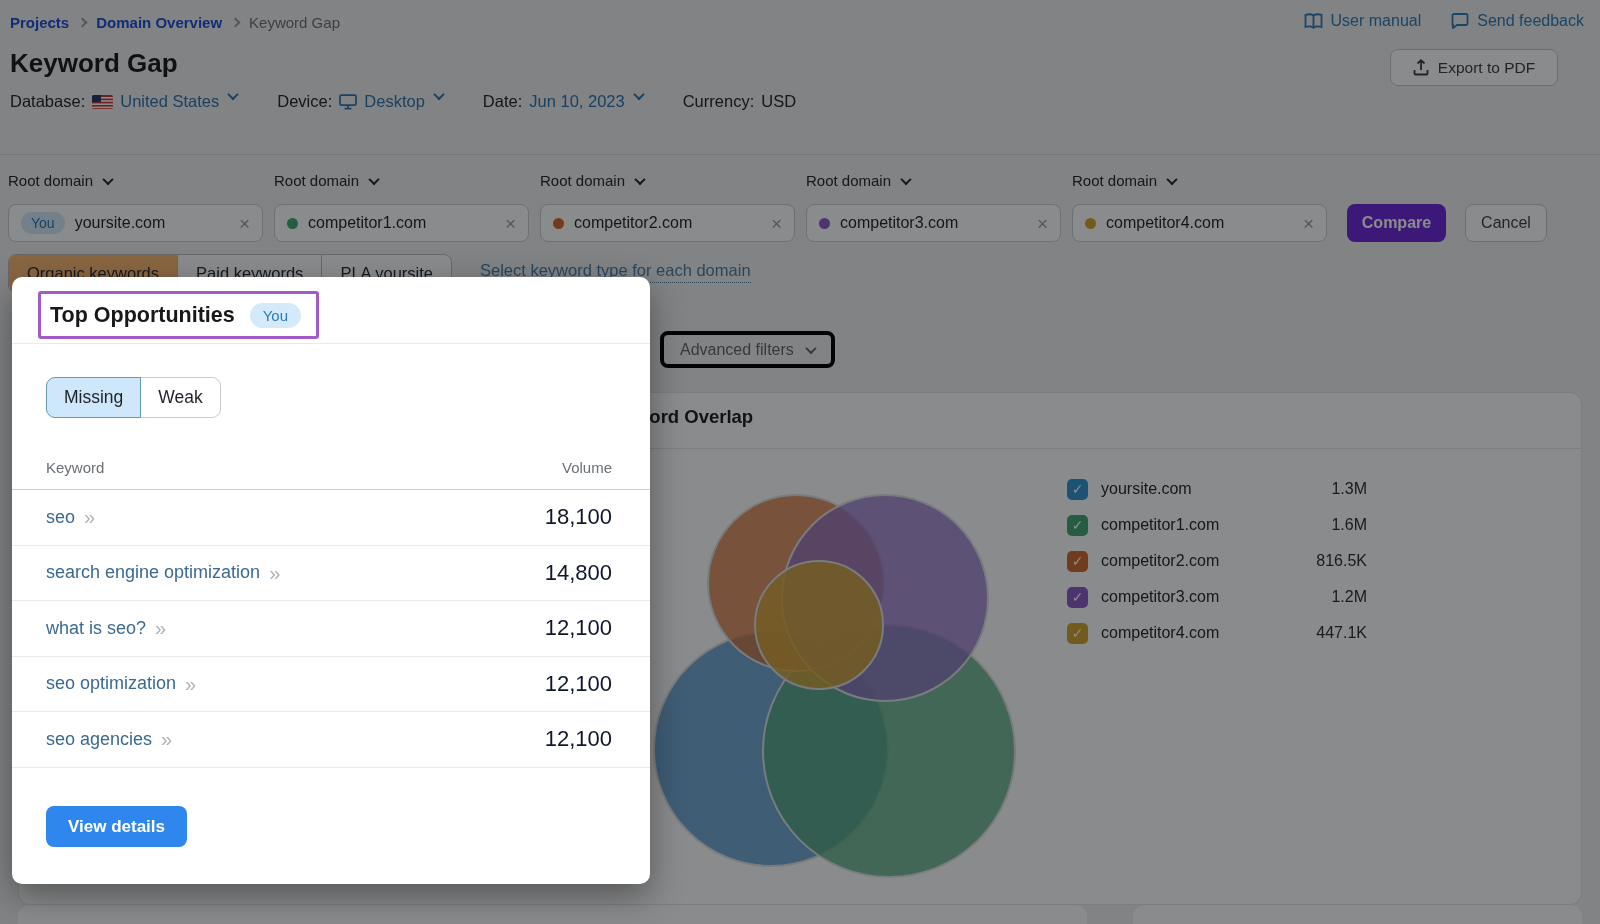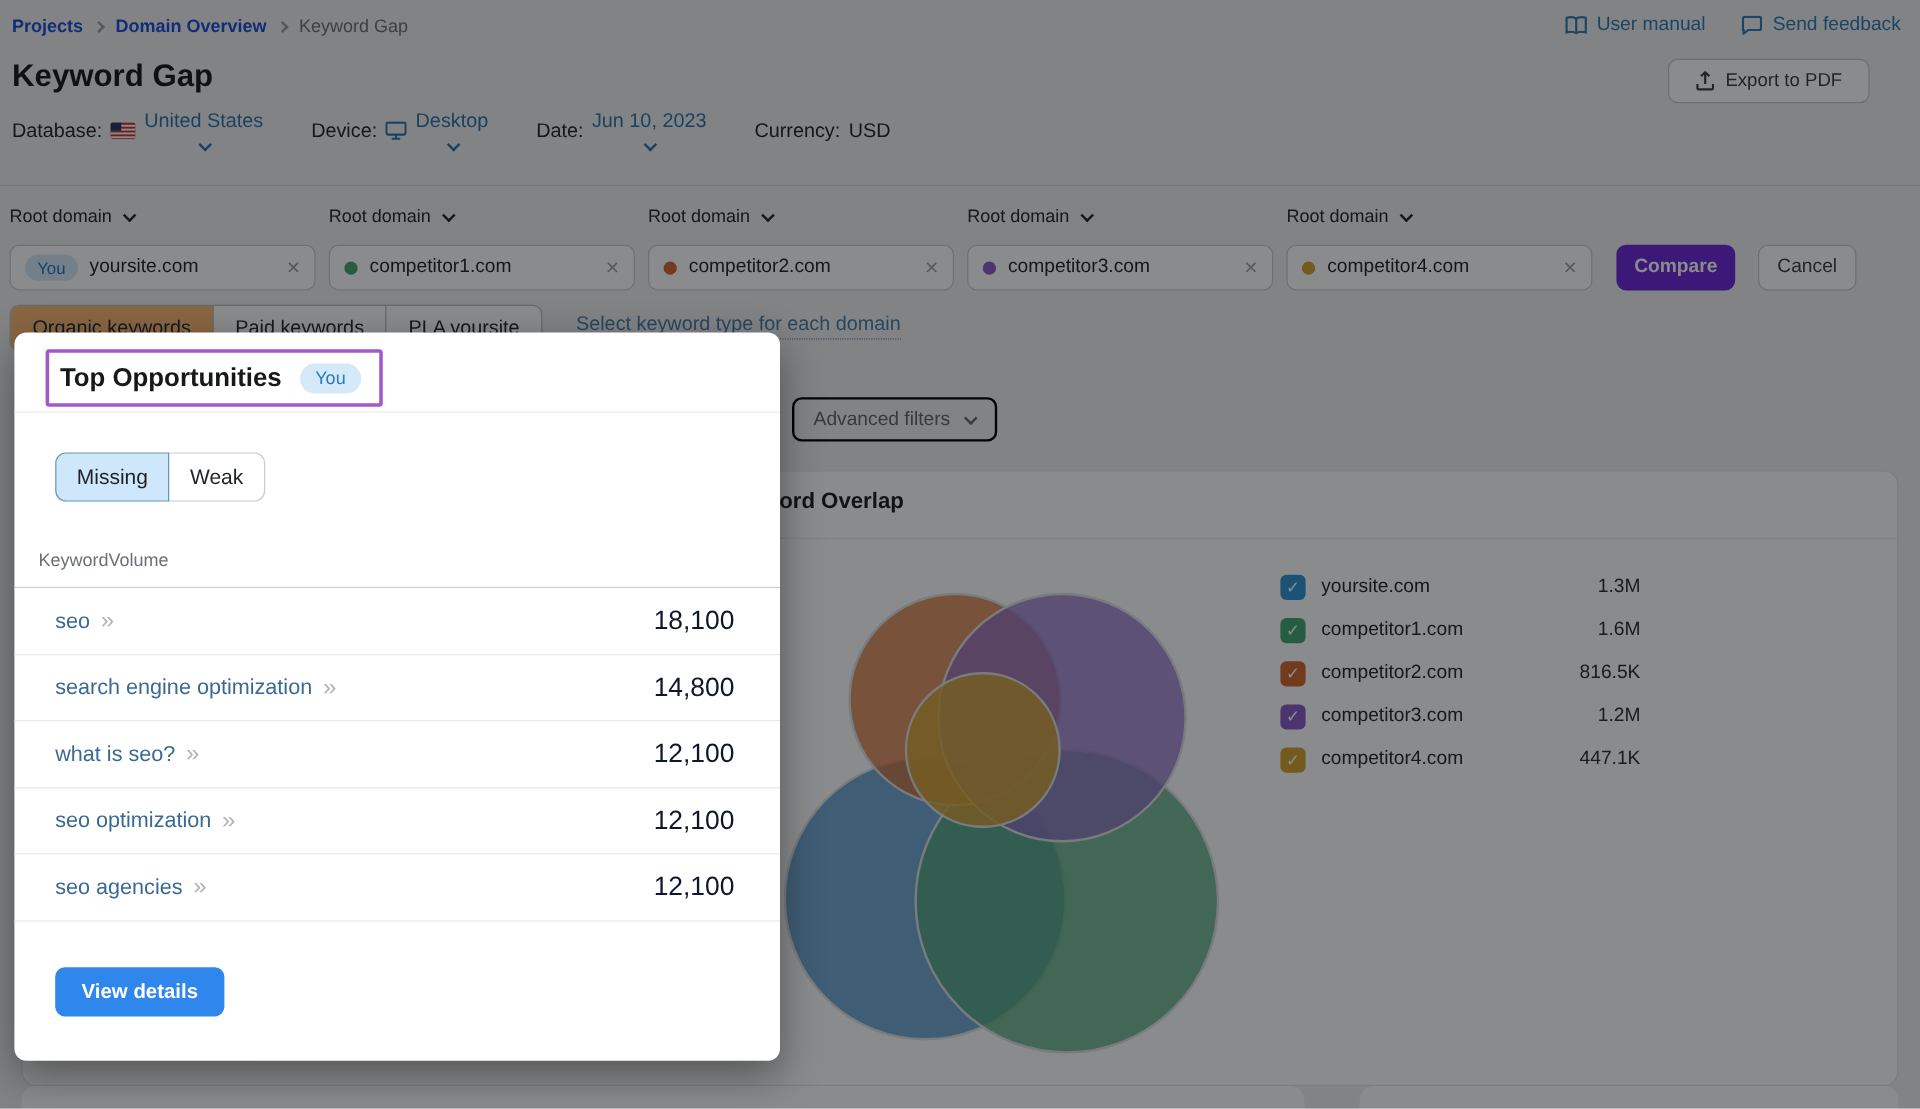--- a/index.html
+++ b/index.html
@@ -19,21 +19,21 @@
   .top-link { display:flex; align-items:center; gap:8px; cursor:pointer; }
   .top-link svg { display:block; }
 
   .page-title { position:absolute; left:10px; top:48px; font-size:26px; font-weight:700; color:#181a1d; }
 
   .export-btn { position:absolute; left:1390px; top:49px; width:168px; height:37px; background:#fff; border:1px solid #c6c9cf;
     border-radius:8px; display:flex; align-items:center; justify-content:center; gap:9px; font-size:15.5px; color:#383d44; cursor:pointer; }
 
   .filters-row { position:absolute; left:10px; top:92px; display:flex; align-items:center; font-size:16.5px; color:#22262b; }
   .f-group { display:flex; align-items:center; gap:7px; margin-right:40px; }
-  .f-link { color:#2e74ae; display:flex; align-items:center; gap:7px; cursor:pointer;flex-direction:column; }
+  .f-link { color:#2e74ae; display:flex; gap:7px; cursor:pointer; }
   .caret { width:8px; height:8px; border-right:2px solid currentColor; border-bottom:2px solid currentColor;
     transform:rotate(45deg) translate(-1px,-1px); display:inline-block; margin-left:3px; }
   .flag { display:inline-block; border-radius:2px; overflow:hidden; }
 
   .hdr-divider { position:absolute; left:0; top:154px; width:1600px; height:1px; background:#d8dbdf; }
 
   .col-label { position:absolute; top:172px; font-size:15px; color:#23272c; display:flex; align-items:center; gap:8px; cursor:pointer; }
   .chip { position:absolute; top:204px; width:255px; height:38px; background:#fff; border:1px solid #c9ccd1; border-radius:8px;
     display:flex; align-items:center; padding:0 12px; gap:10px; font-size:16px; color:#1f2328; }
   .chip .x-icon { margin-left:auto; color:#9aa0a6; font-size:19px; line-height:1; cursor:pointer; }
@@ -45,21 +45,21 @@
   .cancel-btn { position:absolute; left:1465px; top:204px; width:82px; height:38px; background:#fff; color:#3a3f45;
     border:1px solid #c6c9cf; border-radius:8px; font-size:16px; font-family:inherit; cursor:pointer; }
 
   .kw-tabs { position:absolute; left:8px; top:254px; display:flex; border:1px solid #b9bec4; border-radius:8px; overflow:hidden; background:#fff; }
   .kw-tab { padding:9px 18px; font-size:16.5px; color:#232930; border-right:1px solid #b9bec4; cursor:pointer; white-space:nowrap; }
   .kw-tab:last-child { border-right:none; }
   .kw-tab.selected { background:#fdba74; }
   .select-type-link { position:absolute; left:480px; top:261px; font-size:16.5px; color:#497da8;
     border-bottom:1px dotted #497da8; padding-bottom:2px; cursor:pointer; }
 
-  .adv-filters { position:absolute; left:660px; top:331px; height:37px; padding:0 16px; border:2px solid #000000; border-radius:8px;
+  .adv-filters { position:absolute; left:660px; top:331px; height:37px; padding:0 16px; border:4px solid #000000; border-radius:8px;
     display:flex; align-items:center; gap:10px; font-size:16px; color:#61666d; cursor:pointer; background:transparent; }
 
   .overlap-card { position:absolute; left:18px; top:392px; width:1564px; height:513px; background:#fff;
     border:1px solid #e2e4e7; border-radius:12px; overflow:hidden; }
   .overlap-title { position:absolute; left:582px; top:13px; font-size:18.5px; font-weight:700; color:#1b1d20; white-space:nowrap; }
   .overlap-divider { position:absolute; left:0; top:55px; width:100%; height:1px; background:#e4e6e9; }
   .venn { position:absolute; left:582px; top:58px; }
 
   .legend { position:absolute; left:1048px; top:78px; width:300px; }
   .legend-row { display:flex; align-items:center; height:36px; gap:13px; }
@@ -85,21 +85,21 @@
   .popup-divider { position:absolute; left:0; top:66px; width:100%; height:1px; background:#e8eaec; }
 
   .toggle { position:absolute; left:34px; top:100px; display:flex; }
   .toggle-btn { height:41px; display:flex; align-items:center; font-size:17.5px; color:#1f2329; cursor:pointer; background:#fff;
     border:1px solid #c9ccd1; padding:0 17px; font-family:inherit; }
   .toggle-btn.selected { background:#cfe7fa; border-color:#679ab0; z-index:2; }
   .toggle-btn:first-child { border-radius:9px 0 0 9px; }
   .toggle-btn:last-child { border-radius:0 9px 9px 0; margin-left:-1px; }
 
   .kg-table { position:absolute; left:0; top:170px; width:100%; }
-  .kg-head { display:flex; padding:12px 38px 13px 20px; font-size:15px; color:#6a6f75;
+  .kg-head { display:flex; justify-content:space-between; padding:12px 38px 13px 34px; font-size:15px; color:#6a6f75;
     border-bottom:1px solid #cbcfd4; }
   .kg-row { display:flex; justify-content:space-between; align-items:center; height:55.5px; padding:0 38px 0 34px;
     border-bottom:1px solid #e7e9eb; }
   .kw-link { display:flex; align-items:center; gap:9px; font-size:18px; color:#3a6a94; text-decoration:none; cursor:pointer; }
   .dbl-chev { color:#aeb3b9; font-size:20px; line-height:1; }
   .dbl-chev::after { content:"\00BB"; }
   .kg-vol { font-size:22px; color:#0f172a; }
 
   .view-details { position:absolute; left:34px; top:529px; height:41px; padding:0 22px; background:#2f87ee; color:#fff;
     border:none; border-radius:8px; font-size:17px; font-weight:700; font-family:inherit; cursor:pointer; }

